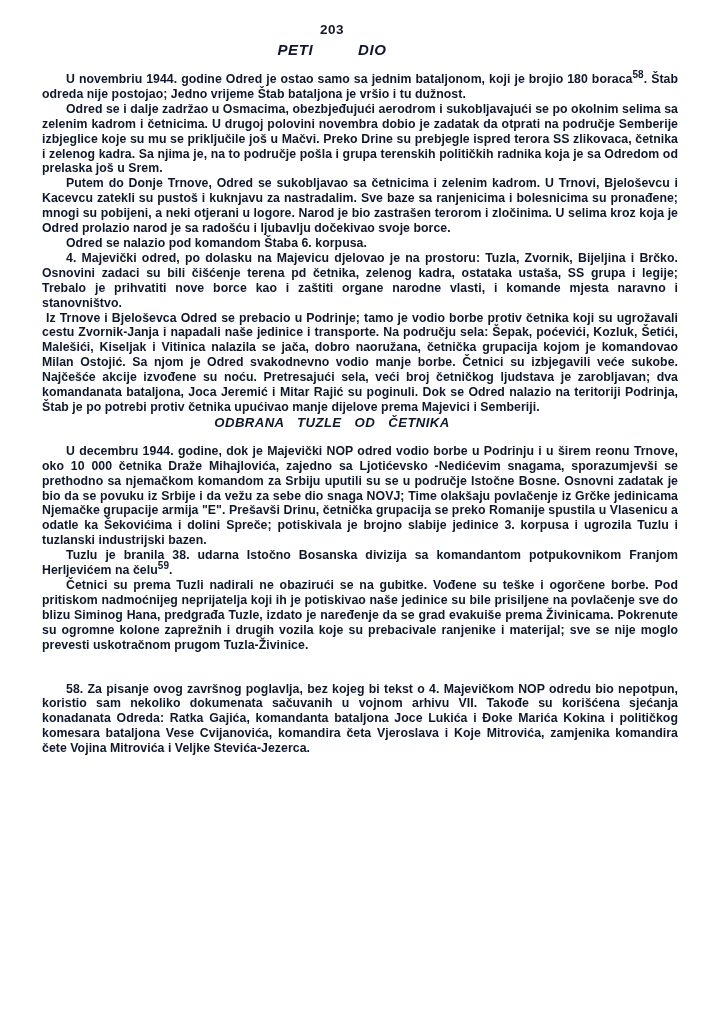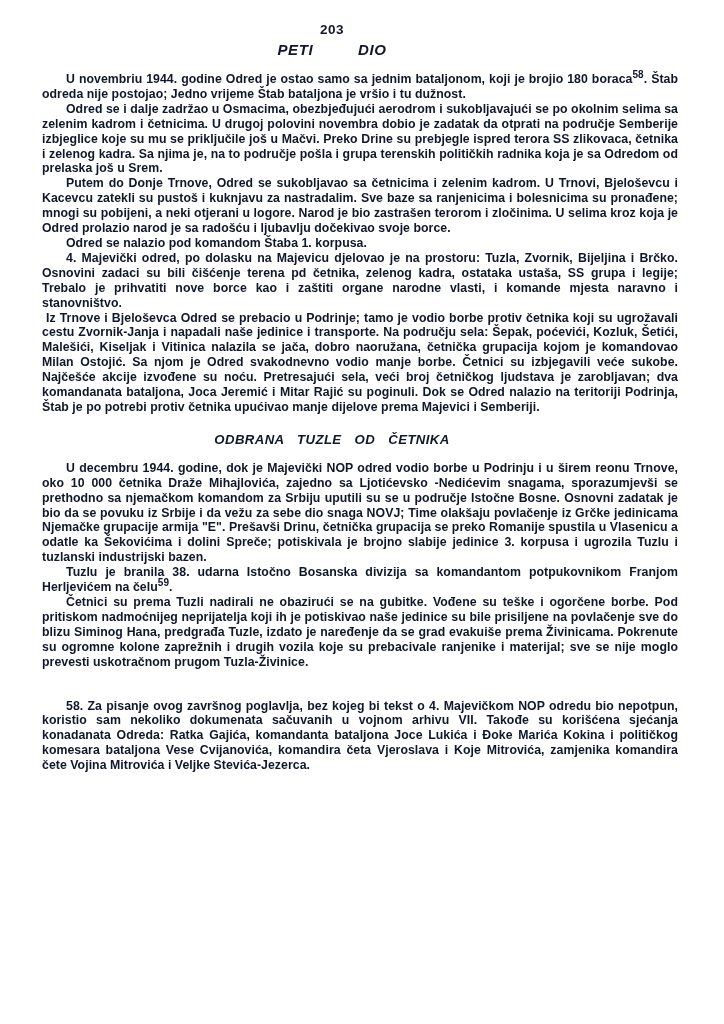--- a/index.html
+++ b/index.html
@@ -35,21 +35,20 @@
     text-align:center;
     font-style:italic;
     font-weight:bold;
     font-size:13.2px;
     word-spacing:9px;
     letter-spacing:0.4px;
     margin:0 0 13px 0;
     transform:translateX(-28px);
   }
   .section-heading.second{
-    margin-top:17px;
     margin-bottom:14px;
   }
   .body-text p.para{
     margin:0;
     font-size:12.3px;
     font-weight:bold;
     line-height:14.9px;
     text-align:justify;
     text-indent:24px;
     letter-spacing:0.05px;
@@ -77,21 +76,21 @@
 
 <div class="page">
   <div class="page-number">203</div>
   <div class="part-heading">PETI DIO</div>
 
   <div class="section">
     <div class="body-text">
         <p class="para">U novembriu 1944. godine Odred je ostao samo sa jednim bataljonom, koji je brojio 180 boraca<sup>58</sup>. Štab odreda nije postojao; Jedno vrijeme Štab bataljona je vršio i tu dužnost.</p>
         <p class="para">Odred se i dalje zadržao u Osmacima, obezbjeđujući aerodrom i sukobljavajući se po okolnim selima sa zelenim kadrom i četnicima. U drugoj polovini novembra dobio je zadatak da otprati na područje Semberije izbjeglice koje su mu se priključile još u Mačvi. Preko Drine su prebjegle ispred terora SS zlikovaca, četnika i zelenog kadra. Sa njima je, na to područje pošla i grupa terenskih političkih radnika koja je sa Odredom od prelaska još u Srem.</p>
         <p class="para">Putem do Donje Trnove, Odred se sukobljavao sa četnicima i zelenim kadrom. U Trnovi, Bjeloševcu i Kacevcu zatekli su pustoš i kuknjavu za nastradalim. Sve baze sa ranjenicima i bolesnicima su pronađene; mnogi su pobijeni, a neki otjerani u logore. Narod je bio zastrašen terorom i zločinima. U selima kroz koja je Odred prolazio narod je sa radošću i ljubavlju dočekivao svoje borce.</p>
-        <p class="para">Odred se nalazio pod komandom Štaba 1. korpusa.</p>
+        <p class="para">Odred se nalazio pod komandom Štaba 6. korpusa.</p>
         <p class="para">4. Majevički odred, po dolasku na Majevicu djelovao je na prostoru: Tuzla, Zvornik, Bijeljina i Brčko. Osnovini zadaci su bili čišćenje terena pd četnika, zelenog kadra, ostataka ustaša, SS grupa i legije; Trebalo je prihvatiti nove borce kao i zaštiti organe narodne vlasti, i komande mjesta naravno i stanovništvo.</p>
         <p class="para no-indent">Iz Trnove i Bjeloševca Odred se prebacio u Podrinje; tamo je vodio borbe protiv četnika koji su ugrožavali cestu Zvornik-Janja i napadali naše jedinice i transporte. Na području sela: Šepak, poćevići, Kozluk, Šetići, Malešići, Kiseljak i Vitinica nalazila se jača, dobro naoružana, četnička grupacija kojom je komandovao Milan Ostojić. Sa njom je Odred svakodnevno vodio manje borbe. Četnici su izbjegavili veće sukobe. Najčešće akcije izvođene su noću. Pretresajući sela, veći broj četničkog ljudstava je zarobljavan; dva komandanata bataljona, Joca Jeremić i Mitar Rajić su poginuli. Dok se Odred nalazio na teritoriji Podrinja, Štab je po potrebi protiv četnika upućivao manje dijelove prema Majevici i Semberiji.</p>
       </div>
   </div>
 
   <div class="section">
     <div class="section-heading second">ODBRANA TUZLE OD ČETNIKA</div>
     <div class="body-text">
         <p class="para">U decembru 1944. godine, dok je Majevički NOP odred vodio borbe u Podrinju i u širem reonu Trnove, oko 10 000 četnika Draže Mihajlovića, zajedno sa Ljotićevsko -Nedićevim snagama, sporazumjevši se prethodno sa njemačkom komandom za Srbiju uputili su se u područje Istočne Bosne. Osnovni zadatak je bio da se povuku iz Srbije i da vežu za sebe dio snaga NOVJ; Time olakšaju povlačenje iz Grčke jedinicama Njemačke grupacije armija "E". Prešavši Drinu, četnička grupacija se preko Romanije spustila u Vlasenicu a odatle ka Šekovićima i dolini Spreče; potiskivala je brojno slabije jedinice 3. korpusa i ugrozila Tuzlu i tuzlanski industrijski bazen.</p>
         <p class="para">Tuzlu je branila 38. udarna Istočno Bosanska divizija sa komandantom potpukovnikom Franjom Herljevićem na čelu<sup>59</sup>.</p>

